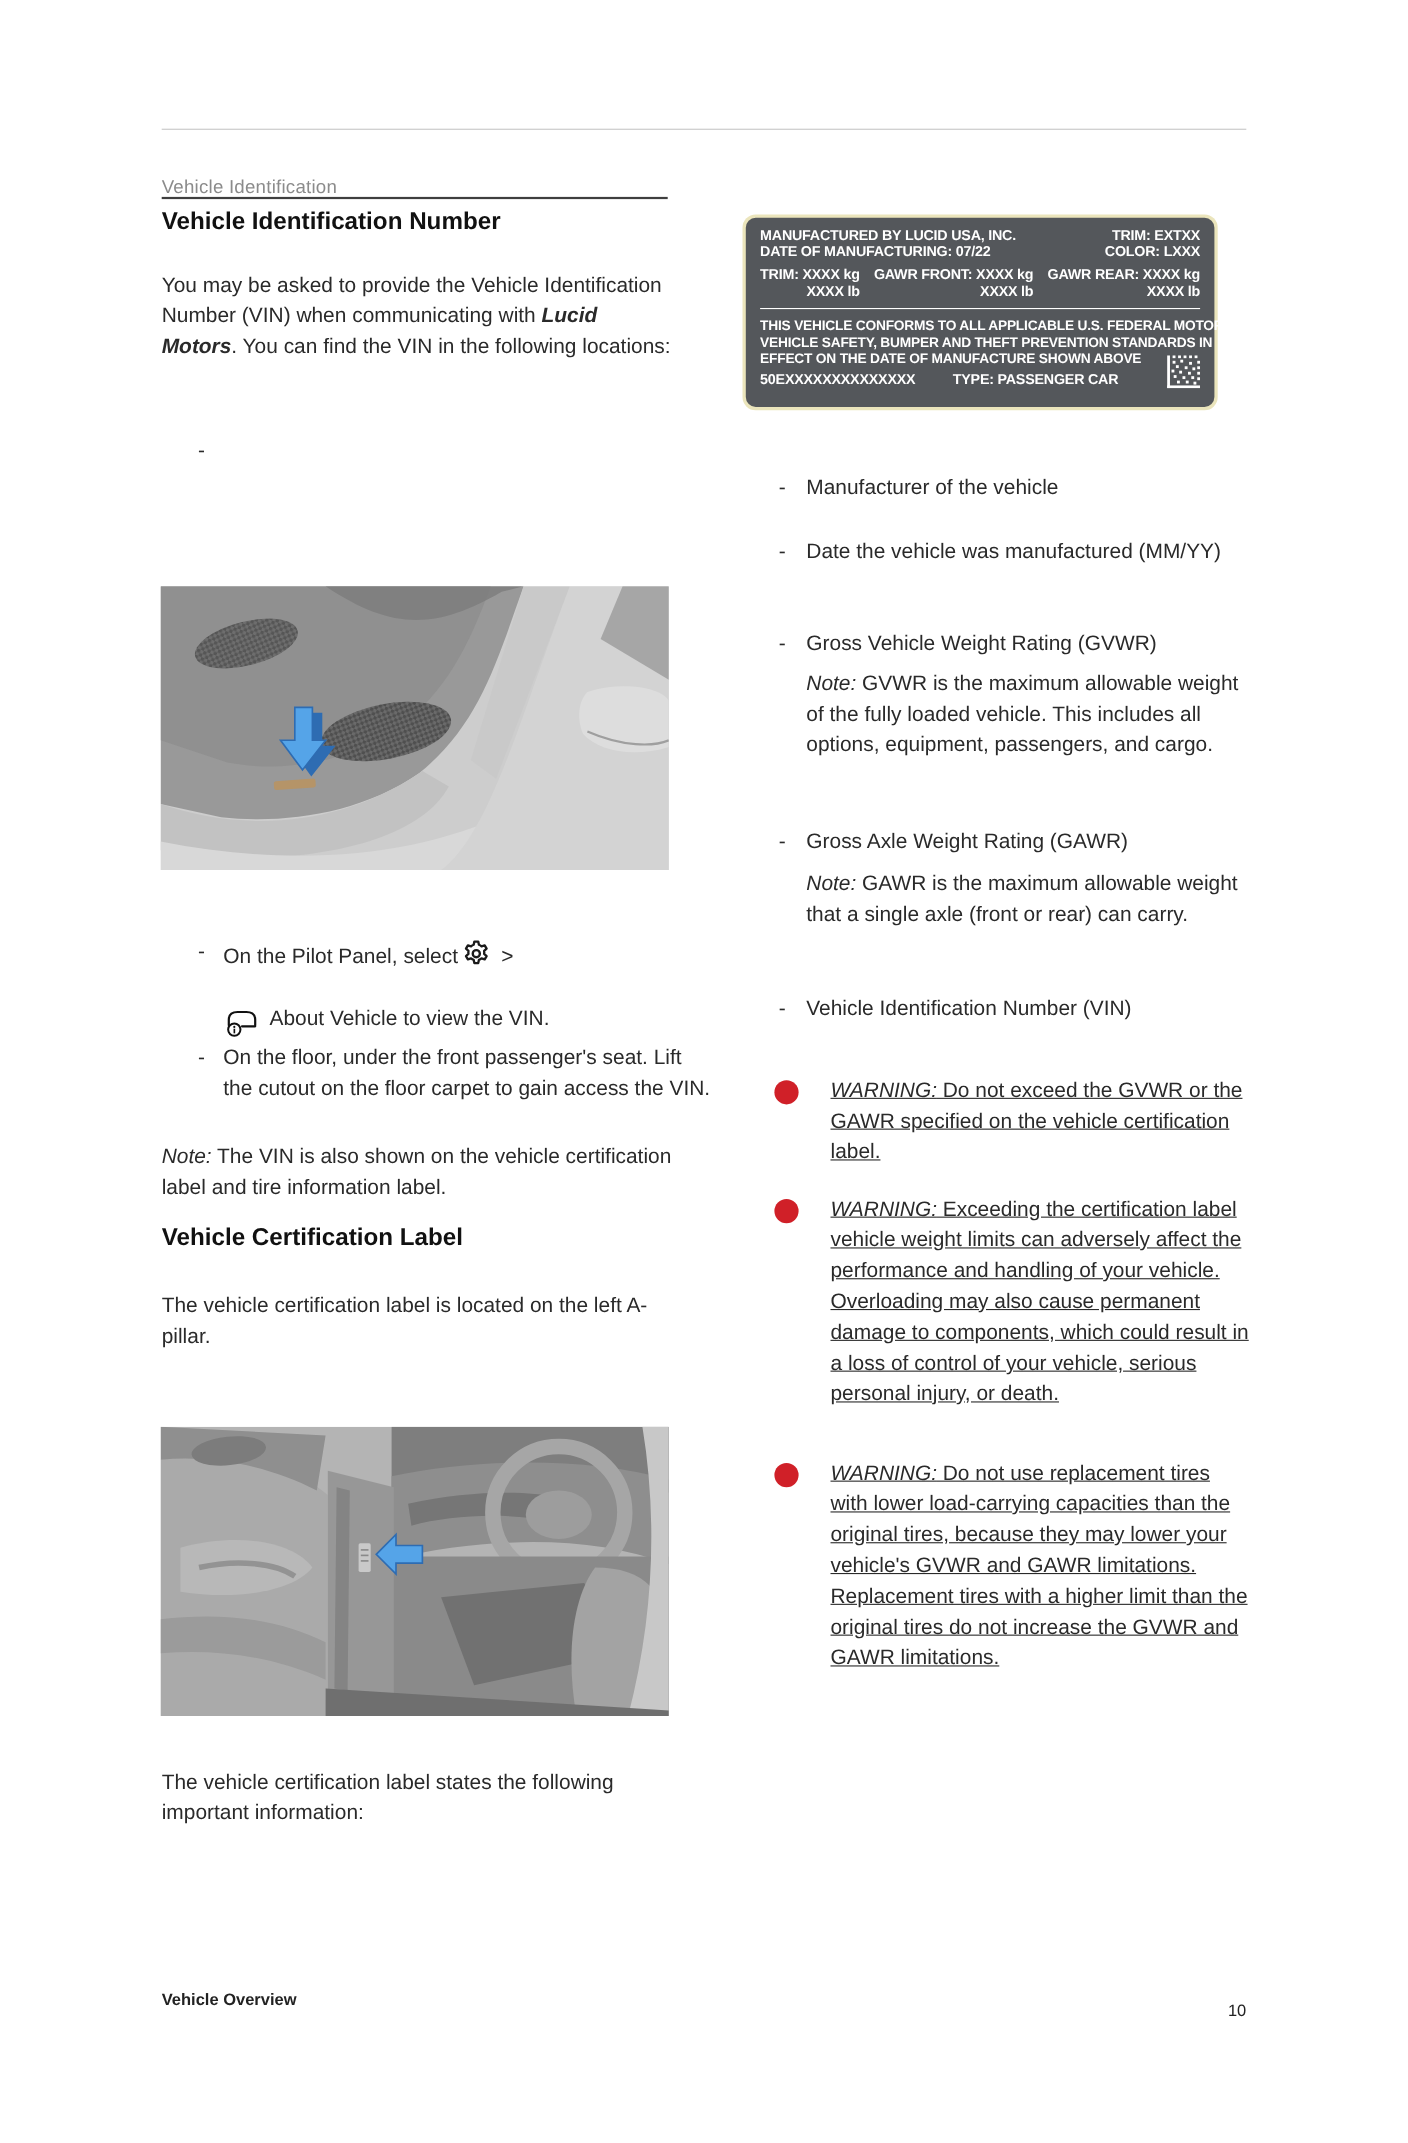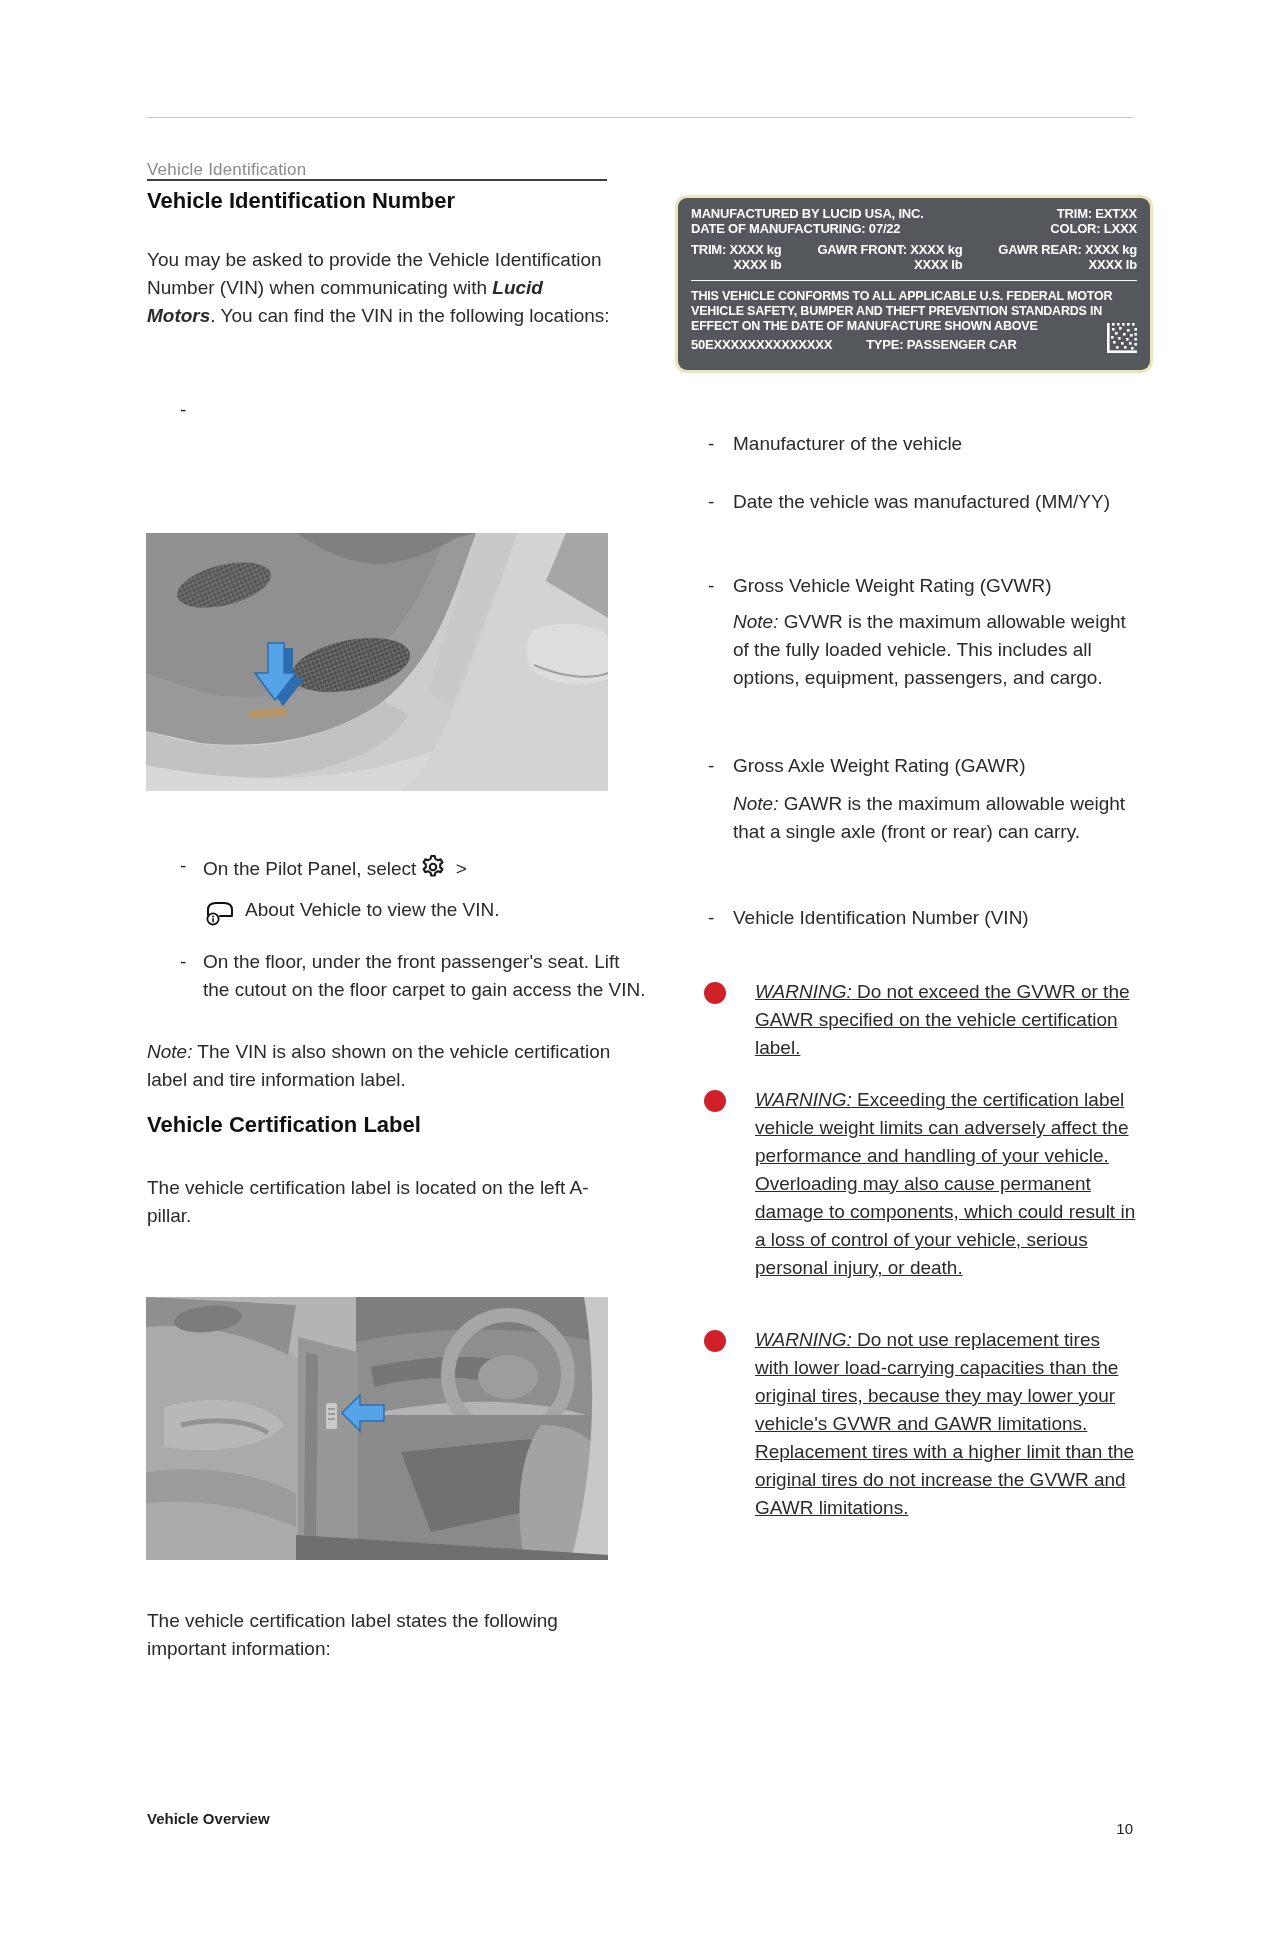--- a/index.html
+++ b/index.html
@@ -16,21 +16,21 @@
   .body-text{font-size:19px;line-height:28px;color:#2a2a2a;}
   .abs{position:absolute;}
   .col-l{left:147px;width:466px;}
   .bullet-row{display:flex;align-items:flex-start;padding-left:33px;}
   .bullet-row .dash{width:23px;flex:0 0 23px;}
   .inline-ic{display:inline-block;vertical-align:-7px;margin:0 2px;}
   .b2-line2{margin-left:56px;display:flex;align-items:flex-start;gap:8px;}
   .note-label,.warn-label{font-style:italic;}
   .img-frame{position:absolute;left:146px;}
   
-  .cert{position:absolute;left:675px;top:195px;width:478px;height:178px;
+  .cert{position:absolute;left:675px;top:195px;width:432px;height:178px;
         background:#ebe5bc;border-radius:12px;box-sizing:border-box;padding:3px;}
   .cert-inner{position:relative;width:100%;height:100%;background:#54575b;border-radius:9px;
         color:#fff;font-weight:bold;font-size:13px;letter-spacing:-0.2px;box-sizing:border-box;}
   .cert-row{position:absolute;left:13px;right:13px;display:flex;justify-content:space-between;line-height:15px;}
   .cert-weights{position:absolute;left:13px;right:13px;top:44px;display:flex;justify-content:space-between;}
   .wgroup{text-align:right;line-height:15px;}
   .cert-div{position:absolute;left:13px;right:13px;top:82px;border-top:1.5px solid #ffffff;}
   .cert-conf{position:absolute;left:13px;top:91px;width:428px;font-size:12.5px;line-height:15px;}
   .cert-vinrow{position:absolute;left:13px;top:139px;display:flex;gap:34px;}
   .cert-qr{position:absolute;right:13px;top:125px;}
@@ -94,21 +94,21 @@
     <div class="bullet-row">
       <span class="dash">-</span>
       <span>
         <span>On the Pilot Panel, select</span><span class="inline-ic"><svg width="30" height="30" viewBox="0 0 24 24">
               <path fill="none" stroke="#1a1a1a" stroke-width="1.7" stroke-linejoin="round" d="M10.6 3.2 h2.8 l.5 2.3 a6.6 6.6 0 0 1 1.9 1.1 l2.3-.7 1.4 2.4 -1.8 1.6 a6.6 6.6 0 0 1 0 2.2 l1.8 1.6 -1.4 2.4 -2.3-.7 a6.6 6.6 0 0 1 -1.9 1.1 l-.5 2.3 h-2.8 l-.5-2.3 a6.6 6.6 0 0 1 -1.9-1.1 l-2.3.7 -1.4-2.4 1.8-1.6 a6.6 6.6 0 0 1 0-2.2 L4.5 8.3 5.9 5.9 l2.3.7 a6.6 6.6 0 0 1 1.9-1.1 Z"></path>
               <circle cx="12" cy="12" r="2.6" fill="none" stroke="#1a1a1a" stroke-width="1.7"></circle>
             </svg></span>
         <span>&gt;</span>
       </span>
     </div>
-    <div class="b2-line2" style="margin-top:6px">
+    <div class="b2-line2" style="margin-top:22px">
       <span style="flex:0 0 34px"><svg width="34" height="32" viewBox="0 0 34 32">
             <path fill="none" stroke="#111" stroke-width="2" stroke-linecap="round" d="M5 19 v-5 q0-7 8-7 h8 q8 0 8 7 v5"></path>
             <path fill="none" stroke="#111" stroke-width="2" stroke-linecap="round" d="M17 20 h12"></path>
             <circle cx="10" cy="23" r="5.6" fill="#ffffff" stroke="#111" stroke-width="1.8"></circle>
             <circle cx="10" cy="20.6" r="1" fill="#111"></circle>
             <rect x="9.3" y="22.2" width="1.5" height="4.2" fill="#111"></rect>
           </svg></span>
       <span>About Vehicle to view the VIN.</span>
     </div>
   </div>

